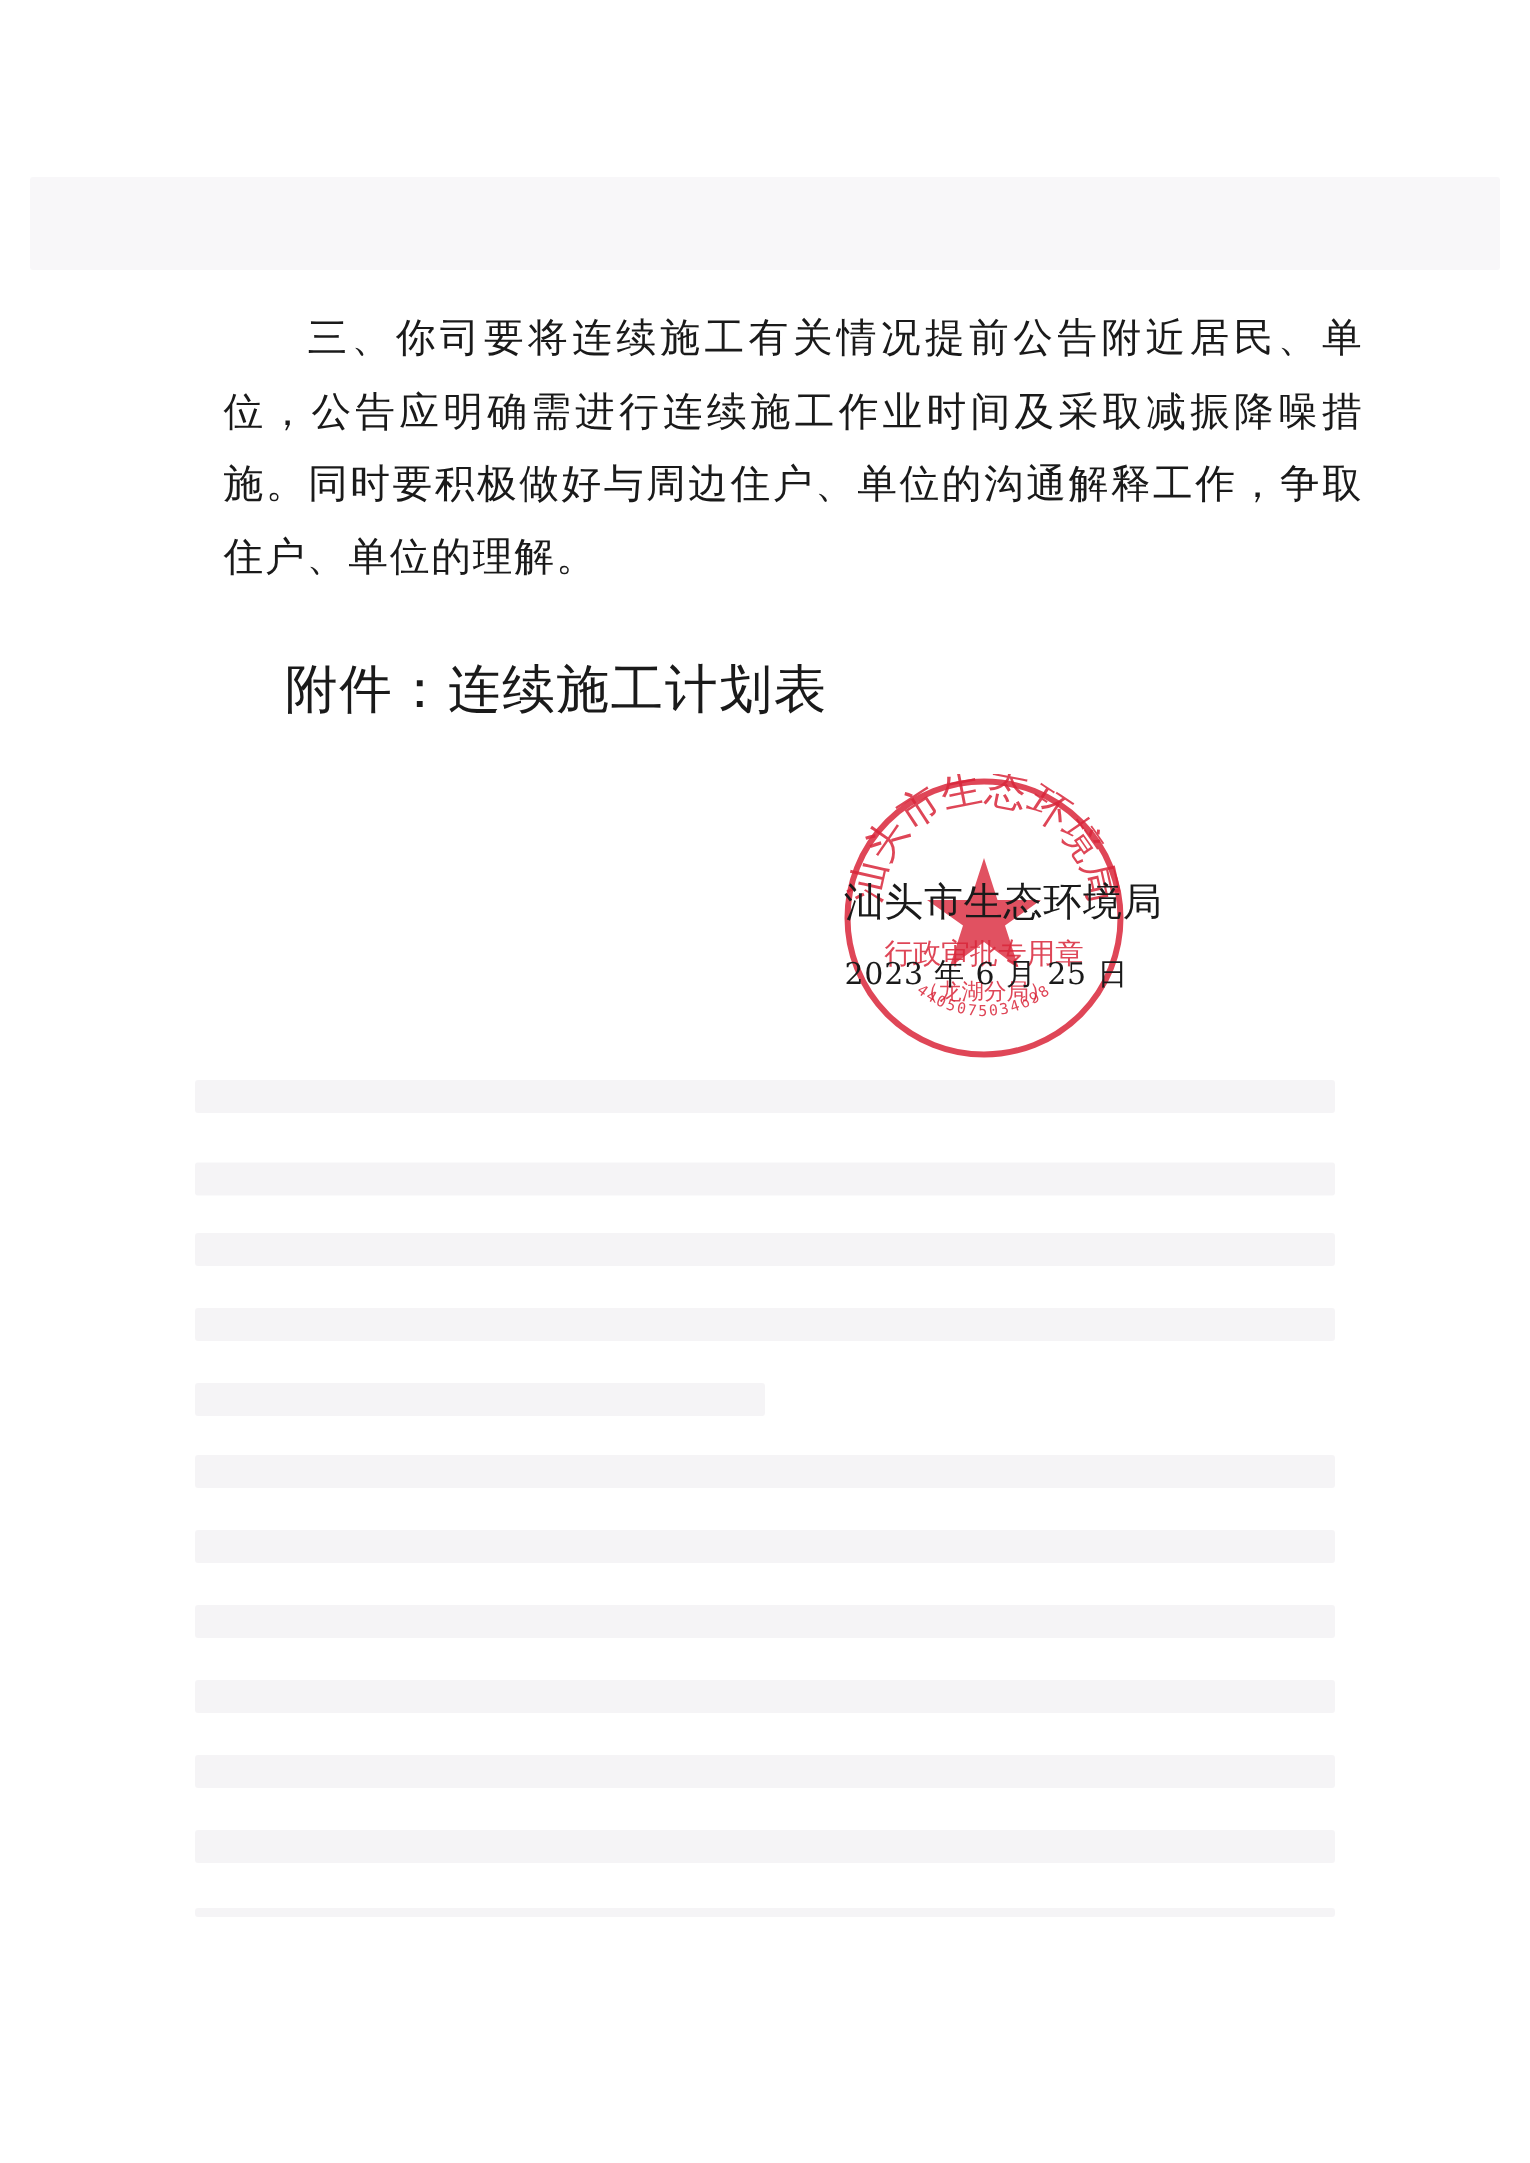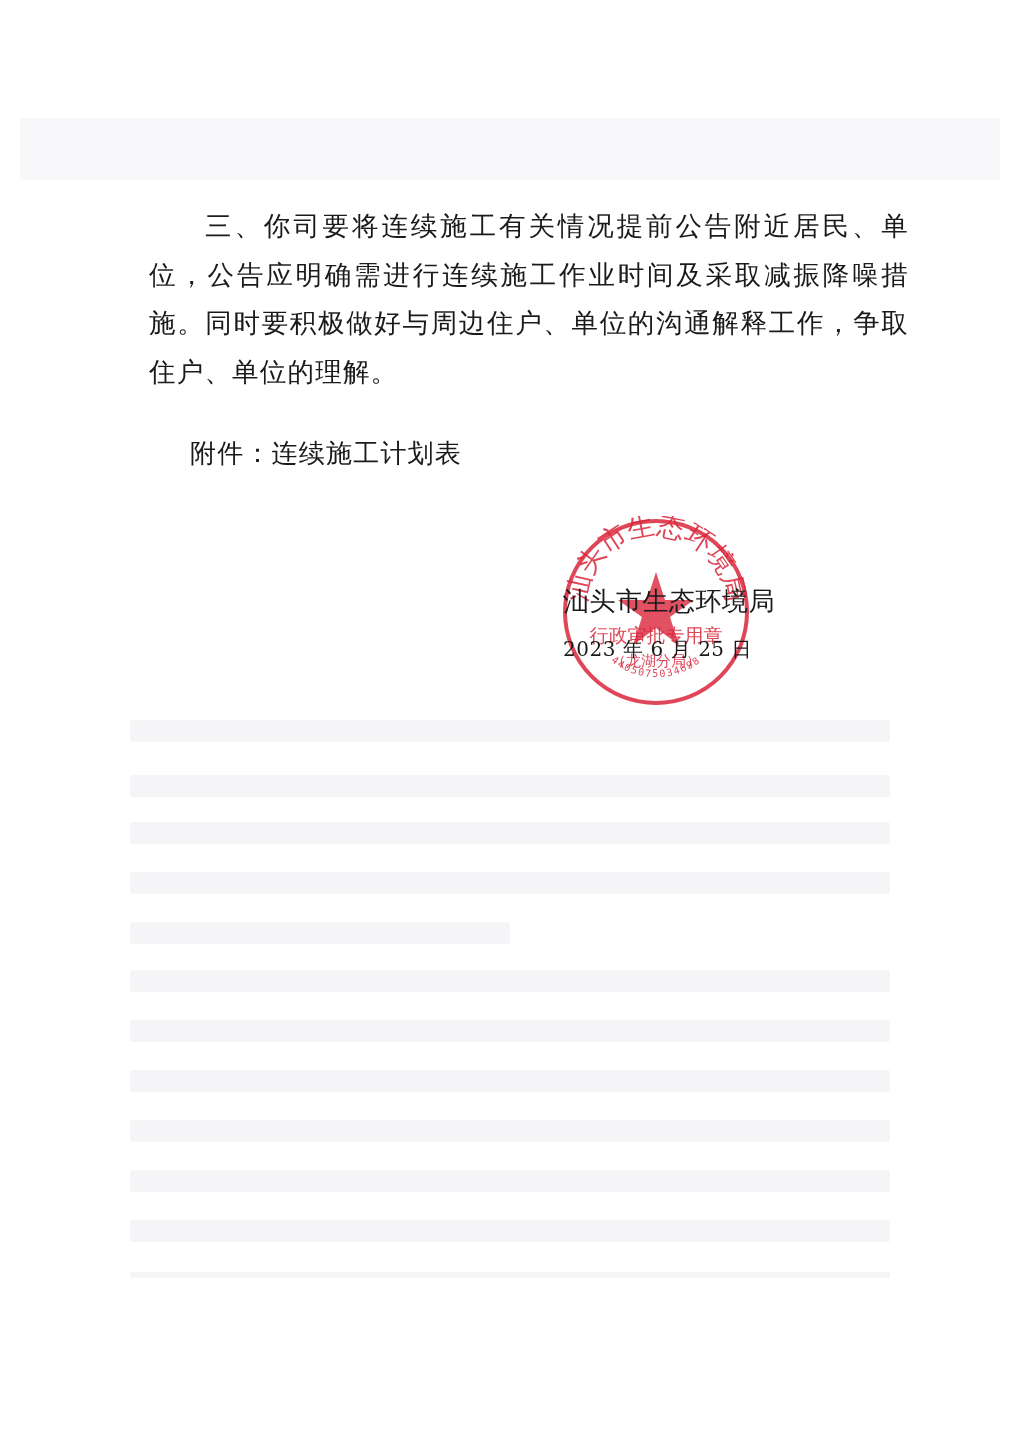--- a/index.html
+++ b/index.html
@@ -8,21 +8,21 @@
     font-family:"DejaVu Serif","Liberation Serif",serif; color:#1a1a1a;
   }
   .bleed { position:absolute; background:#f4f3f5; border-radius:2px; opacity:0.9; }
   .bleed.title { background:#f7f6f8; }
   .para {
     position:absolute; left:133px; top:186px; width:760px;
     font-size:26.5px; line-height:48.5px; letter-spacing:1.2px;
     text-align:justify; text-indent:56px; margin:16px;
   }
   .attach {
-    position:absolute; left:190px; top:436px; font-size:26px; letter-spacing:1.2px;
+    position:absolute; left:190px; top:436px; font-size:35px; letter-spacing:1.2px;
   }
   .stamp {
     position:absolute; left:560px; top:516px; width:192px; height:192px;
   }
   .sign {
     position:absolute; left:563px; top:584px; font-size:26px; letter-spacing:0.5px; white-space:nowrap;
   }
   .date {
     position:absolute; left:563px; top:636px; font-size:20px; letter-spacing:0.5px; white-space:nowrap;
   }

